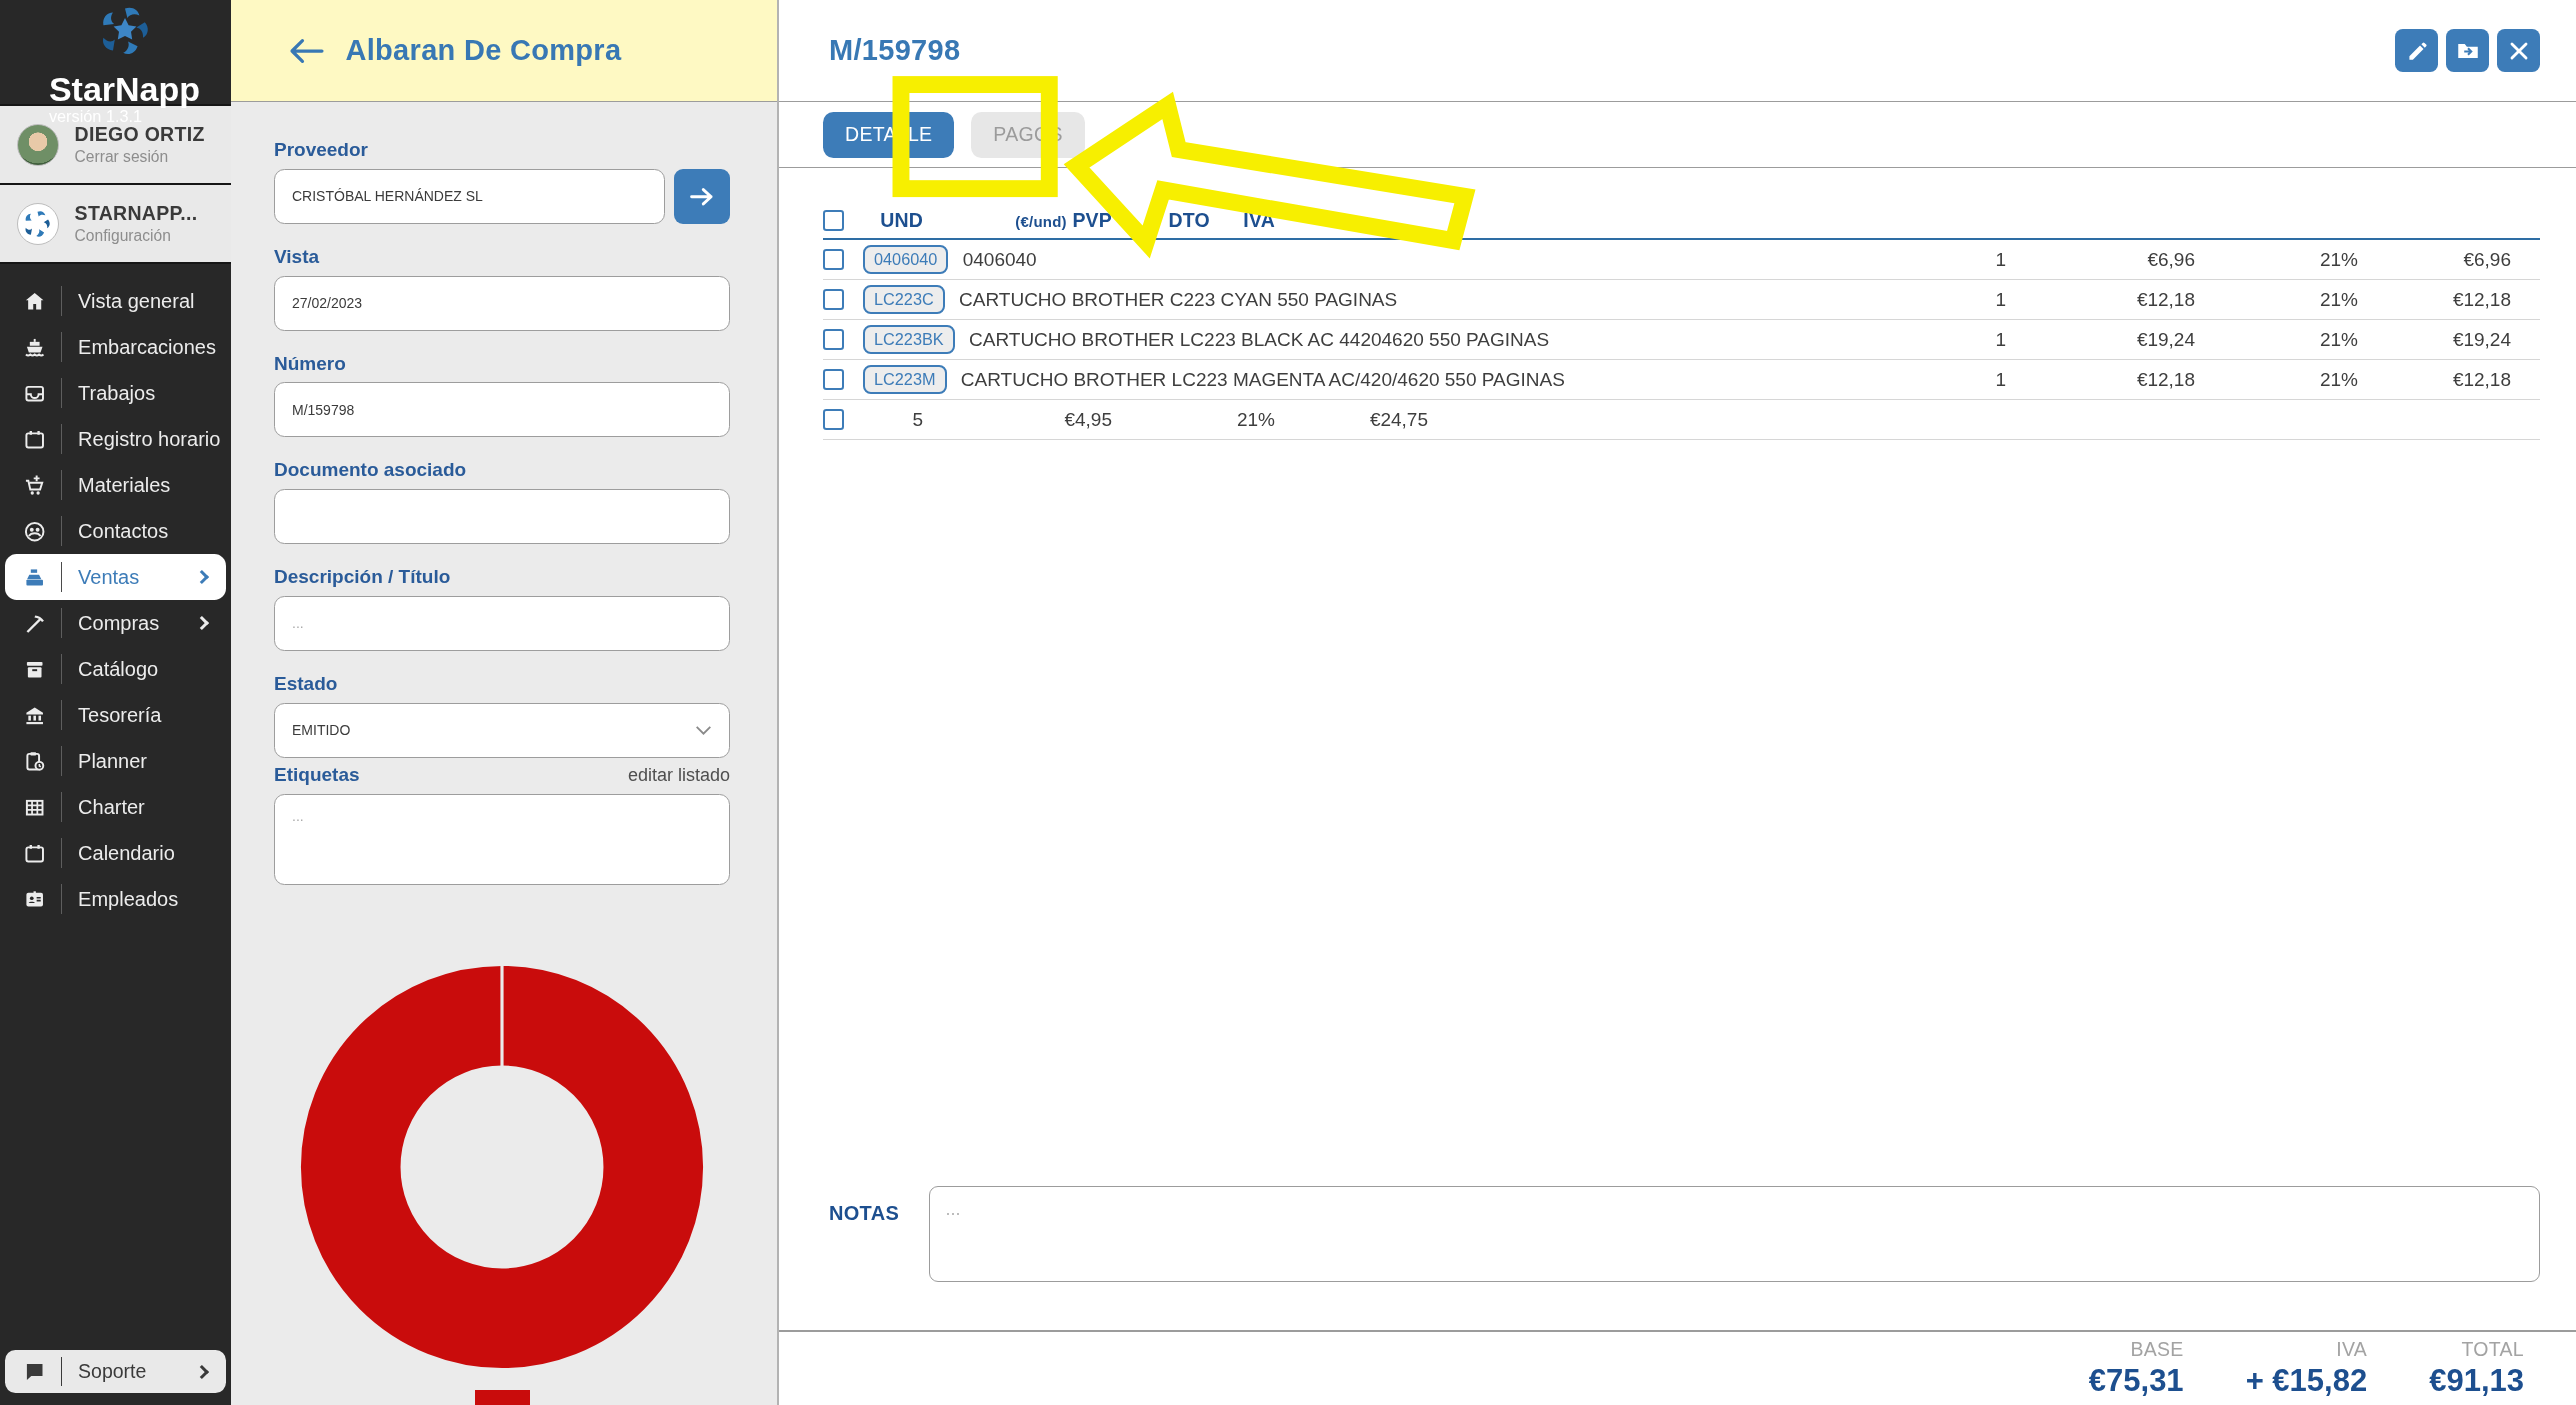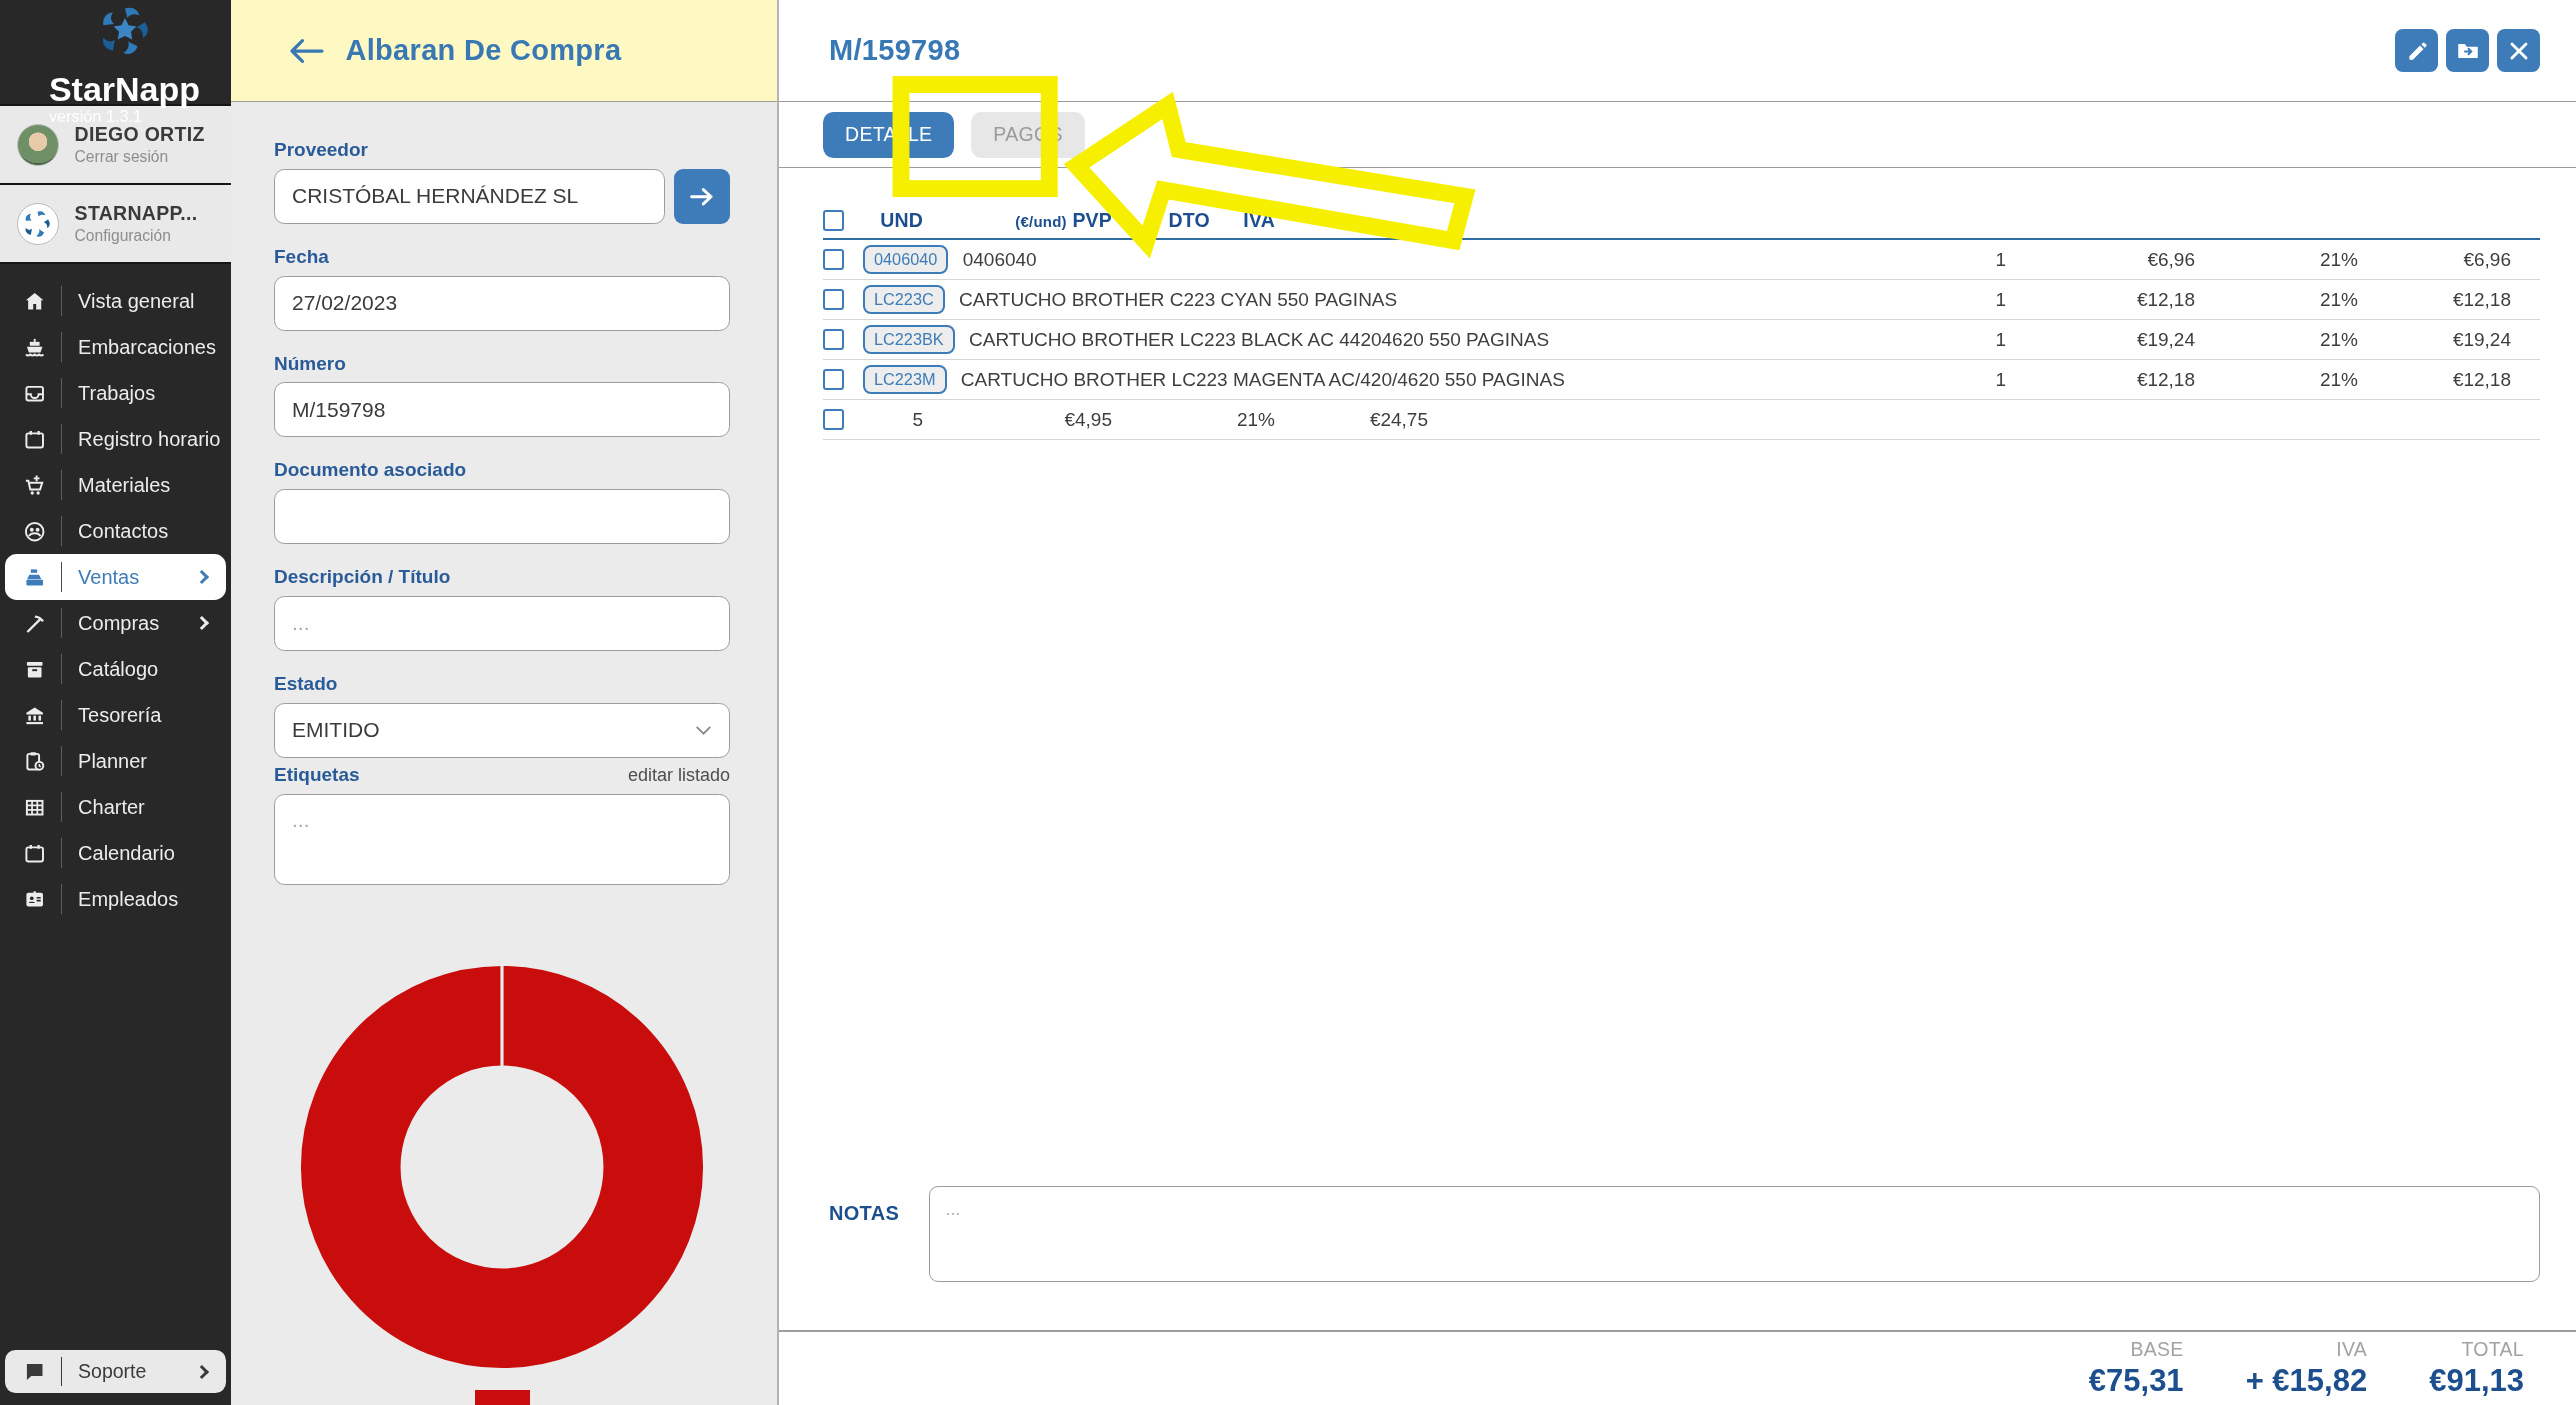--- a/index.html
+++ b/index.html
@@ -32,21 +32,21 @@
   .soporte .chev { border-color:#3a3a3a; }
 
   
   .mid { position:absolute; left:231px; top:0; width:548px; height:1405px; background:#ebebeb; border-right:2px solid #b3b3b3; }
   .mid-header { height:102px; background:#fef9c3; border-bottom:1.3px solid #9c9c9c; display:flex; align-items:center; padding-left:57px; gap:19.5px; }
   .back-arrow svg { width:38px; height:26px; display:block; }
   .panel-title { font-size:29px; font-weight:bold; color:#3878b4; letter-spacing:0.3px; }
   .form { padding:31px 47px 0 43px; }
   .f-label { color:#2a5b99; font-size:19px; font-weight:bold; margin:22px 0 7.8px; }
   .f-label:first-child { margin-top:6px; }
-  .f-input, .f-select, .f-textarea { width:100%; height:55px; background:#fff; border:1.3px solid #9d9d9d; border-radius:10.4px; font-size:21px; color:#3b3b3b; padding:0 17px; font-family:"Liberation Sans", sans-serif; outline:none; }
+  .f-input, .f-select, .f-textarea { width:100%; height:55px; background:#fff; border:1.3px solid #9d9d9d; border-radius:10.4px; font-size:14px; color:#3b3b3b; padding:0 17px; font-family:"Liberation Sans", sans-serif; outline:none; }
   .f-input::placeholder, .f-textarea::placeholder { color:#a9a9a9; }
   .prov-row { display:flex; gap:9px; align-items:stretch; }
   .prov-row .f-input { flex:1; }
   .go-btn { width:56px; height:55px; flex:0 0 auto; background:#3d7cb8; border:none; border-radius:9px; display:flex; align-items:center; justify-content:center; cursor:pointer; }
   .go-btn svg { width:26px; height:19.5px; }
   .f-select { display:flex; align-items:center; justify-content:space-between; cursor:pointer; }
   .f-select svg { width:17px; height:10.4px; }
   .etq-head { display:flex; justify-content:space-between; align-items:baseline; }
   .edit-link { font-size:18px; color:#4f4f4f; cursor:pointer; }
   .f-textarea { height:91px; padding-top:13px; resize:none; }
@@ -343,21 +343,21 @@
       <div class="f-label">Proveedor</div>
       <div class="prov-row">
         <input class="f-input" value="CRISTÓBAL HERNÁNDEZ SL" style="">
         <button class="go-btn">
           <svg viewBox="0 0 40 30">
               <path d="M4 15h30M22 4l12 11-12 11" stroke="#fff" stroke-width="4.5" fill="none" stroke-linecap="round" stroke-linejoin="round"></path>
             </svg>
         </button>
       </div>
 
-      <div class="f-label">Fecha</div>
+      <div class="f-label">Vista</div>
       <input class="f-input" value="27/02/2023" style="">
 
       <div class="f-label">Número</div>
       <input class="f-input" value="M/159798" style="">
 
       <div class="f-label">Documento asociado</div>
       <input class="f-input" value="" style="">
 
       <div class="f-label">Descripción / Título</div>
       <input class="f-input" placeholder="..." style="">

